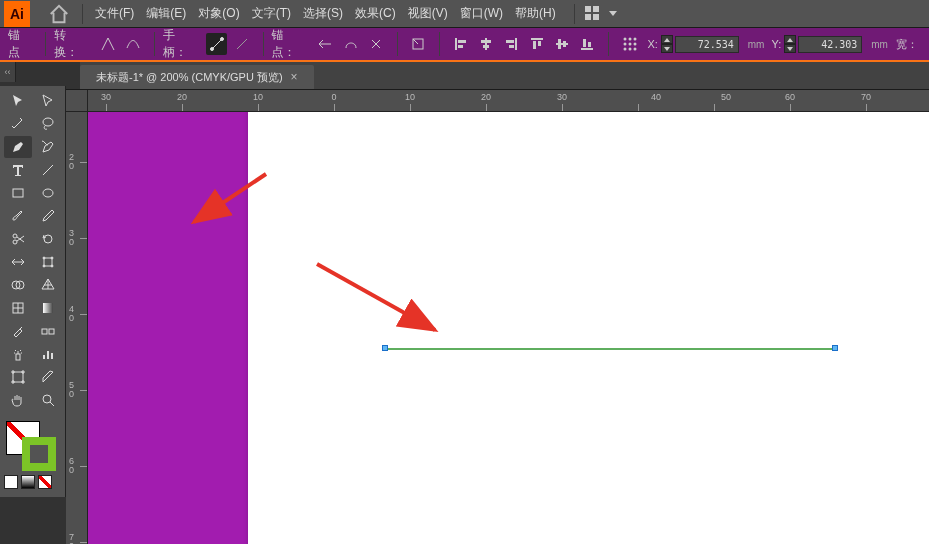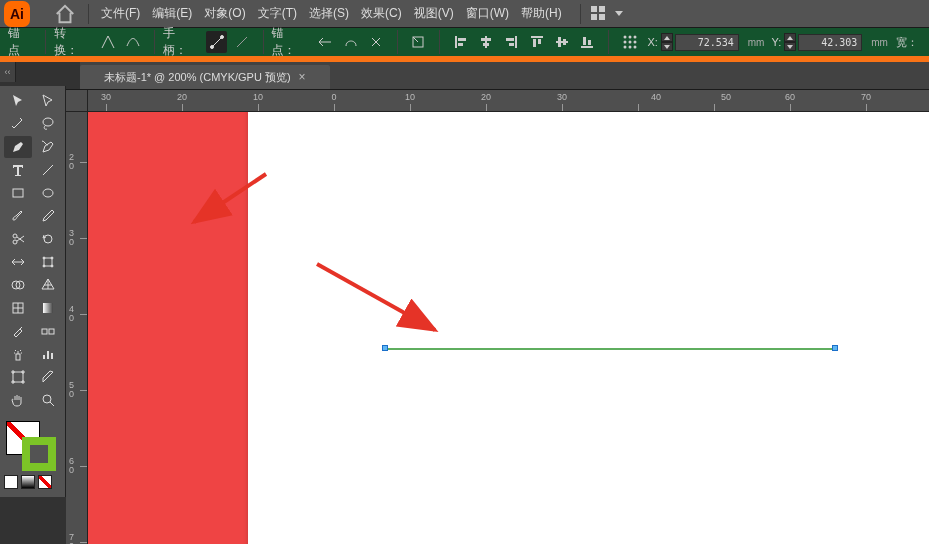--- a/index.html
+++ b/index.html
@@ -1,26 +1,26 @@
 <!DOCTYPE html>
 <html><head>
 <meta charset="utf-8">
 <style>
 *{margin:0;padding:0;box-sizing:border-box;font-family:"Segoe UI",Arial,sans-serif;user-select:none}
 body{background:#323232;width:929px;height:544px;overflow:hidden;position:relative}
 .menubar{height:28px;background:#535353;display:flex;align-items:center;padding:0 4px;border-bottom:1px solid #1a1a1a}
-.ai-logo{width:26px;height:26px;background:#ff6a00;color:#320000;display:flex;align-items:center;justify-content:center;font-weight:bold;font-size:14px;border-radius:7px;margin-right:18px}
+.ai-logo{width:26px;height:26px;background:#ff6a00;color:#320000;display:flex;align-items:center;justify-content:center;font-weight:bold;font-size:14px;border-radius:0;margin-right:12px}
 .home-icon{width:22px;height:22px;display:flex;align-items:center;justify-content:center;color:#999;margin:0 6px}
 .menubar-sep{width:1px;height:20px;background:#3a3a3a;margin:0 6px}
 .menu-item{color:#ddd;font-size:12px;padding:4px 6px;cursor:default}
 .menu-tail{margin-left:6px;display:flex;align-items:center}
 .menu-grid{width:16px;height:16px;margin:0 4px;display:grid;grid-template:repeat(2,6px)/repeat(2,6px);gap:2px}
 .menu-grid span{background:#ccc}
 .menu-caret{width:0;height:0;border-left:4px solid transparent;border-right:4px solid transparent;border-top:5px solid #ccc;margin-left:4px}
-.optbar{height:34px;background:#14532d;display:flex;align-items:center;padding:0 8px;border-bottom:6px solid #f97316;font-size:12px;color:#ccc}
+.optbar{height:34px;background:#701a75;display:flex;align-items:center;padding:0 8px;border-bottom:2px solid #f97316;font-size:12px;color:#ccc}
 .opt-label{margin-right:6px}
 .opt-sep{width:1px;height:24px;background:#3f3f3f;margin:0 8px}
 .opt-ico{width:22px;height:22px;display:flex;align-items:center;justify-content:center;margin:0 2px;border-radius:2px}
 .opt-ico.sel{background:#222}
 .opt-ico svg{width:16px;height:16px}
 .coord{display:flex;align-items:center;margin:0 2px}
 .coord-lbl{font-size:11px;color:#ccc;margin:0 3px}
 .coord-val{background:#4a4a4a;border:1px solid #2a2a2a;padding:2px 4px;font-size:10px;color:#ddd;min-width:64px;text-align:right;font-family:monospace}
 .coord-unit{font-size:10px;color:#aaa;margin-left:9px}
 .stepper{display:flex;flex-direction:column;margin-right:2px}
@@ -37,23 +37,23 @@
 .sw-fill::after{content:"";position:absolute;left:0;top:0;right:0;bottom:0;background:linear-gradient(45deg,transparent 44%,#e00 44% 56%,transparent 56%)}
 .sw-stroke{position:absolute;left:18px;top:16px;width:34px;height:34px;border:8px solid #7cc427;background:#535353}
 .mini-sw{display:flex;gap:3px;margin-top:6px}
 .mini-sw div{width:14px;height:14px;border:1px solid #222}
 .mini-sw .m1{background:#fff}
 .mini-sw .m2{background:linear-gradient(#fff,#000)}
 .mini-sw .m3{background:#fff}
 .mini-sw .m3::after{content:"";display:block;width:100%;height:100%;background:linear-gradient(45deg,transparent 40%,#e00 40% 60%,transparent 60%)}
 .tabbar{position:absolute;left:66px;top:62px;right:0;height:28px;background:#424242;display:flex;align-items:flex-end;border-bottom:1px solid #1a1a1a}
 .spacer{width:14px;height:100%;background:#323232}
-.tab{height:24px;background:#535353;color:#ddd;font-size:11px;padding:0 24px;display:flex;align-items:center;gap:8px;border-top-left-radius:2px;border-top-right-radius:2px}
+.tab{height:24px;background:#535353;color:#ddd;font-size:11px;padding:0 16px;display:flex;align-items:center;gap:8px;border-top-left-radius:2px;border-top-right-radius:2px}
 .tab-close{color:#bbb;font-size:12px}
-.canvas-area{position:absolute;left:66px;top:90px;right:0;bottom:0;background:#ef4444}
+.canvas-area{position:absolute;left:66px;top:90px;right:0;bottom:0;background:#a21caf}
 .ruler-h{position:absolute;left:22px;top:0;right:0;height:22px;background:#4f4f4f;border-bottom:1px solid #222}
 .ruler-v{position:absolute;left:0;top:22px;width:22px;bottom:0;background:#4f4f4f;border-right:1px solid #222}
 .ruler-c{position:absolute;left:0;top:0;width:22px;height:22px;background:#4f4f4f;border-right:1px solid #222;border-bottom:1px solid #222}
 .tick{position:absolute;color:#bbb;font-size:9px}
 .ruler-h .tick{top:2px;transform:translateX(-50%)}
 .ruler-h .maj{position:absolute;bottom:0;width:1px;height:7px;background:#999}
 .ruler-v .tick{left:3px;transform:translateY(-50%);writing-mode:horizontal-tb;line-height:9px}
 .ruler-v .maj{position:absolute;right:0;height:1px;width:7px;background:#999}
 .artboard-wrap{position:absolute;left:22px;top:22px;right:0;bottom:0;overflow:hidden}
 .artboard{position:absolute;left:160px;top:-20px;width:900px;height:700px;background:#fff;box-shadow:2px 2px 6px rgba(0,0,0,.4)}

